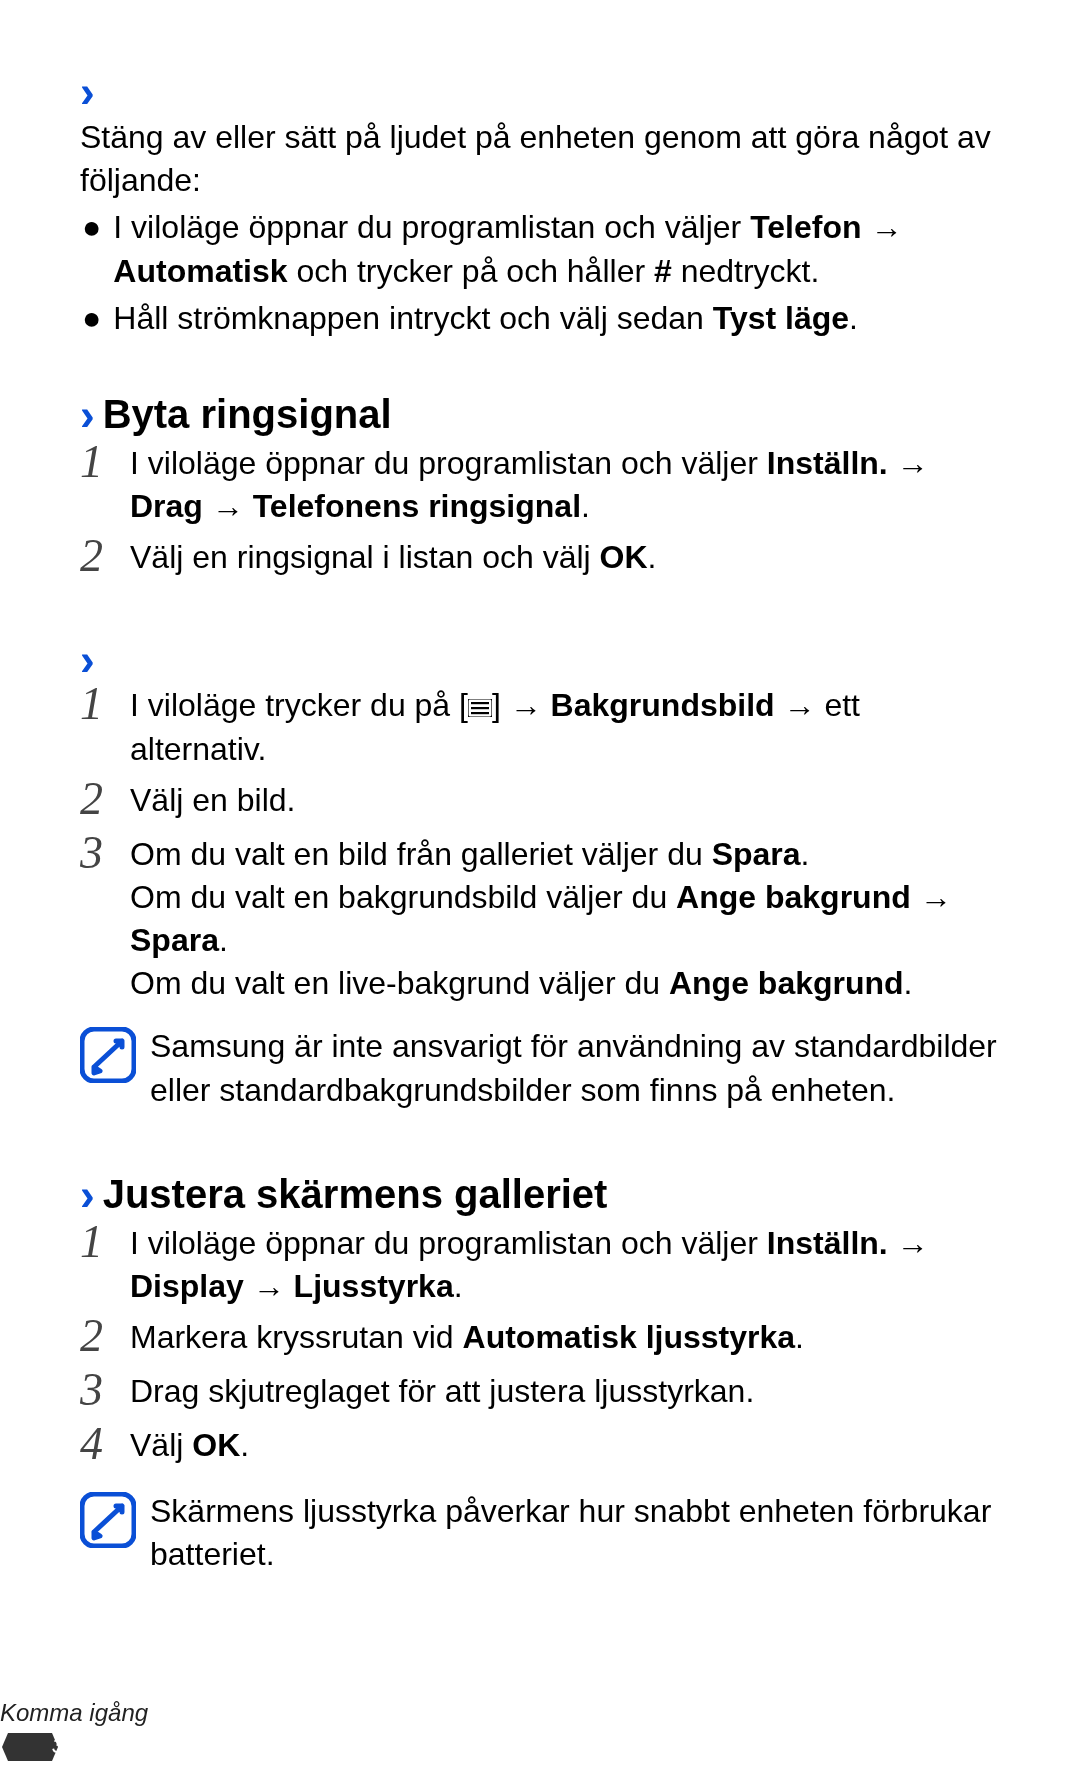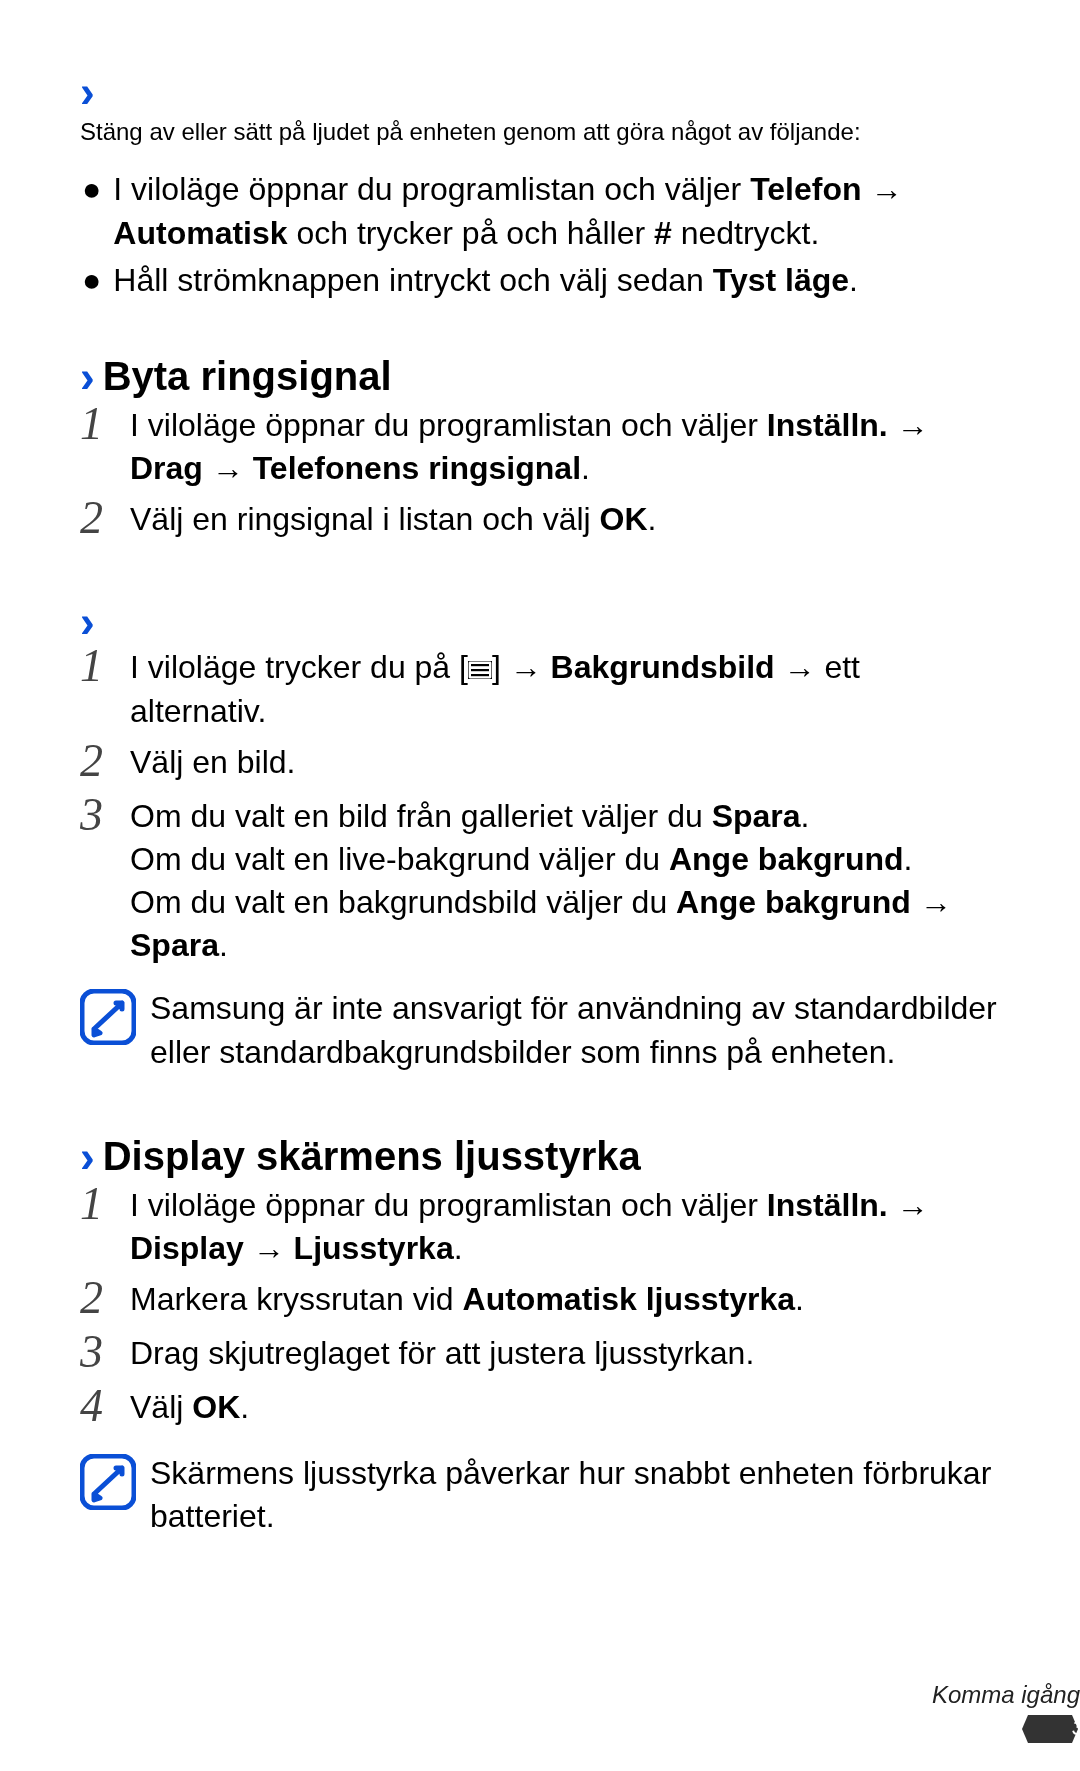--- a/index.html
+++ b/index.html
@@ -29,23 +29,23 @@
     line-height: 1;
     position: relative;
     top: 2px;
   }
   .heading-text {
     font-size: 40px;
     font-weight: 700;
     line-height: 1.2;
   }
   .para {
-    font-size: 24px;
-    line-height: 1.35;
-    margin-bottom: 20px;
+    font-size: 32px;
+    line-height: 1.35;
+    margin-bottom: 4px;
   }
   .bullet-item {
     display: flex;
     font-size: 32px;
     line-height: 1.35;
     margin-bottom: 4px;
     padding-left: 2px;
   }
   .bullet-dot {
     margin-right: 12px;
@@ -94,23 +94,23 @@
   }
   .note-icon svg { width: 100%; height: 100%; }
   .note-text {
     font-size: 32px;
     line-height: 1.35;
     flex: 1;
   }
   .section-gap { height: 28px; }
   .footer {
     position: absolute;
-    bottom: 22px;
+    bottom: 4px;
     left: 0; right: 0;
-    text-align: right;
+    text-align: left;
   }
   .footer-title {
     font-style: italic;
     font-size: 24px;
     color: #222;
     margin-bottom: 4px;
   }
   .page-badge {
     display: inline-block;
     position: relative;
@@ -190,39 +190,39 @@
   <div class="num-item">
     <span class="step-num">2</span>
     <span class="step-body">
       <span>Välj en bild.</span>
     </span>
   </div>
   <div class="num-item">
     <span class="step-num">3</span>
     <span class="step-body">
       <div><span>Om du valt en bild från galleriet väljer du </span><span class="bold">Spara</span><span>.</span></div>
+      <div><span>Om du valt en bakgrundsbild väljer du </span><span class="bold">Ange bakgrund</span><span class="arrow"> → </span><span class="bold">Spara</span><span>.</span></div>
       <div><span>Om du valt en live-bakgrund väljer du </span><span class="bold">Ange bakgrund</span><span>.</span></div>
-      <div><span>Om du valt en bakgrundsbild väljer du </span><span class="bold">Ange bakgrund</span><span class="arrow"> → </span><span class="bold">Spara</span><span>.</span></div>
     </span>
   </div>
   <div class="note-block">
     <span class="note-icon">
       <svg viewBox="0 0 56 56">
           <rect x="2" y="2" width="52" height="52" rx="12" fill="none" stroke="#0a4fd6" stroke-width="5"></rect>
           <path d="M14 40 L42 14 M36 14 L42 14 L42 20 M14 40 L20 44 L14 46 Z" stroke="#0a4fd6" stroke-width="5" fill="none" stroke-linecap="round" stroke-linejoin="round"></path>
         </svg>
     </span>
     <span class="note-text">Samsung är inte ansvarigt för användning av standardbilder eller standardbakgrundsbilder som finns på enheten.</span>
   </div>
 
   <div class="section-gap"></div>
 
   <div class="section-heading">
     <span class="chevron">›</span>
-    <span class="heading-text">Display skärmens ljusstyrka</span>
+    <span class="heading-text">Justera skärmens galleriet</span>
   </div>
   <div class="num-item">
     <span class="step-num">1</span>
     <span class="step-body">
       <span>I viloläge öppnar du programlistan och väljer </span><span class="bold">Inställn.</span><span class="arrow"> → </span><span class="bold">Display</span><span class="arrow"> → </span><span class="bold">Ljusstyrka</span><span>.</span>
     </span>
   </div>
   <div class="num-item">
     <span class="step-num">2</span>
     <span class="step-body">

